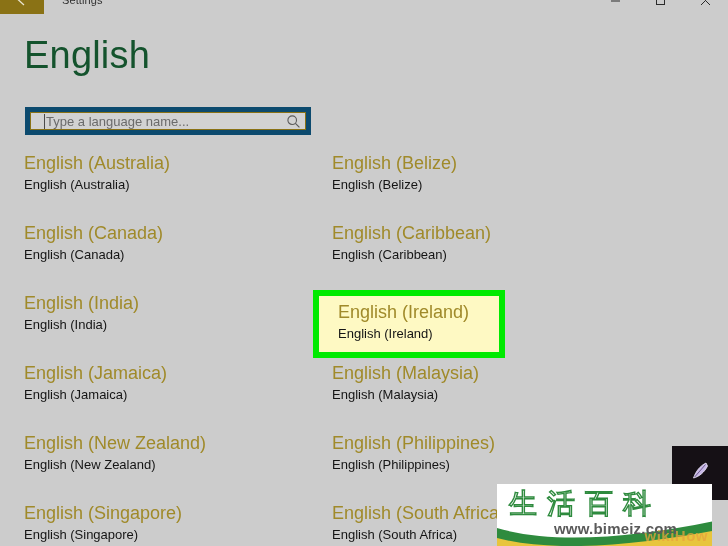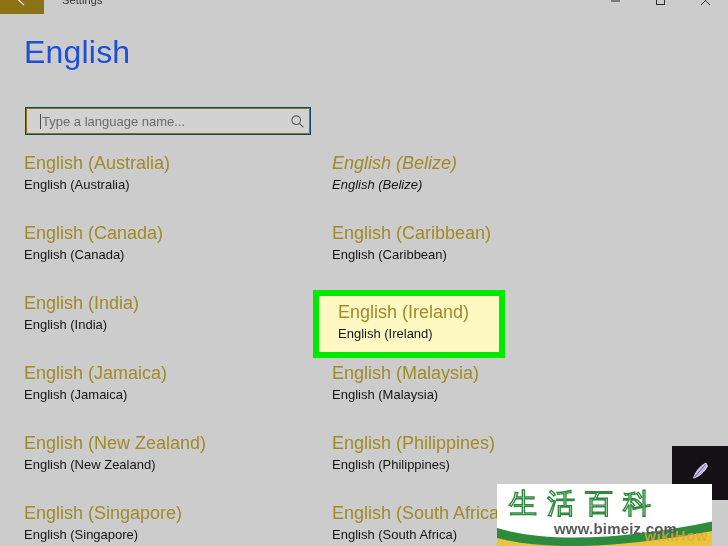--- a/index.html
+++ b/index.html
@@ -56,35 +56,35 @@
     align-items: center;
     justify-content: center;
   }
   .win-btn svg { display: block; }
 
   
   .page-title {
     position: absolute;
     left: 24px;
     top: 34px;
-    font-size: 32px;
+    font-size: 38px;
     font-weight: 400;
-    color: #1d4ed8;
+    color: #14532d;
     letter-spacing: .2px;
   }
 
   
   .search-wrap {
     position: absolute;
     left: 25px;
     top: 107px;
     width: 286px;
     height: 28px;
     background: #d2d2d2;
-    border: 1px solid #0c4a6e;
+    border: 5px solid #0c4a6e;
     box-shadow: 0 0 0 1px #8a7215 inset;
     display: flex;
     align-items: center;
     box-sizing: border-box;
   }
   .search-caret {
     width: 1px;
     height: 15px;
     background: #4a4a4a;
     margin-left: 14px;
@@ -258,21 +258,21 @@
       <path d="M9.4 9.4 L13.4 13.4" stroke="#5a5a5a" stroke-width="1.1"></path>
     </svg>
   </div>
 </div>
 
 <div class="list" id="language-list">
     <div class="lang-item col-left" style="top: 0px;">
       <div class="primary">English (Australia)</div>
       <div class="secondary">English (Australia)</div>
     </div>
-    <div class="lang-item col-right" style="top: 0px; font-style: italic;">
+    <div class="lang-item col-right" style="top: 0px;">
       <div class="primary">English (Belize)</div>
       <div class="secondary">English (Belize)</div>
     </div>
     <div class="lang-item col-left" style="top: 70px;">
       <div class="primary">English (Canada)</div>
       <div class="secondary">English (Canada)</div>
     </div>
     <div class="lang-item col-right" style="top: 70px;">
       <div class="primary">English (Caribbean)</div>
       <div class="secondary">English (Caribbean)</div>

